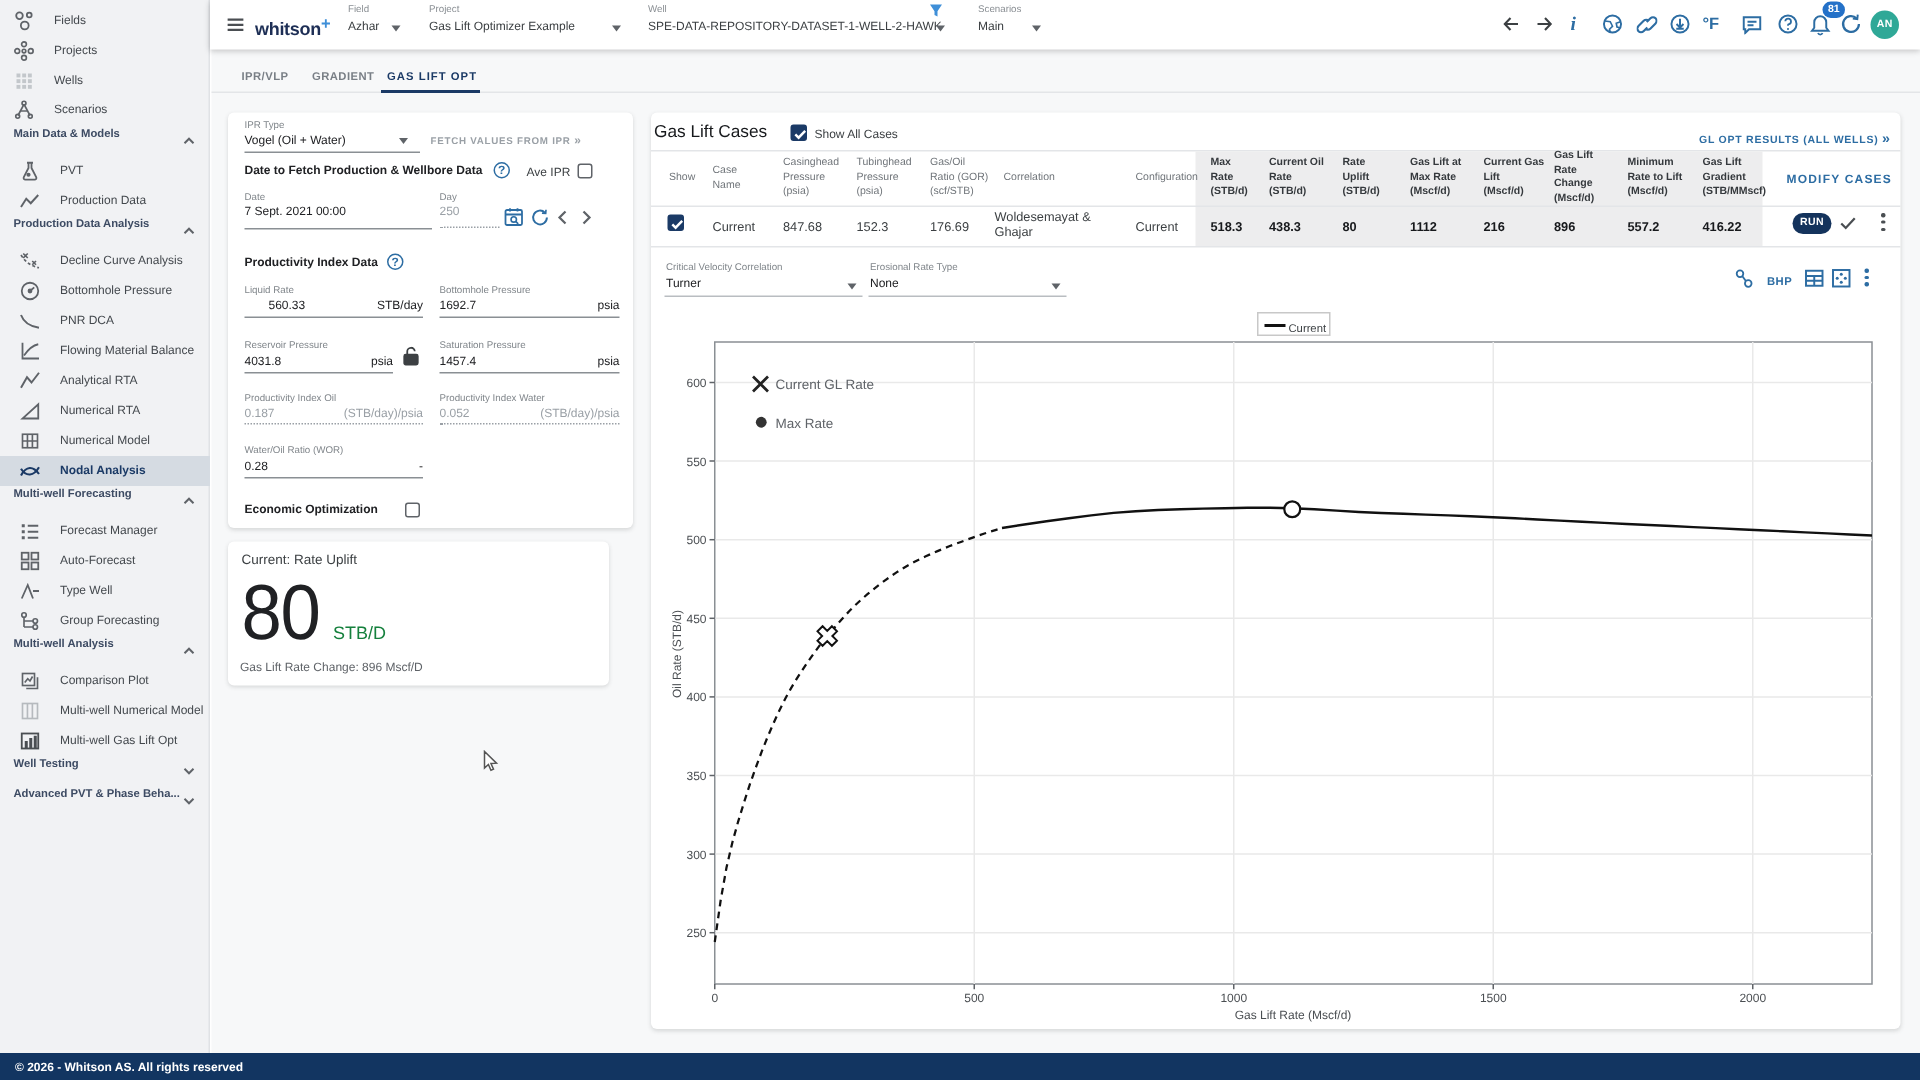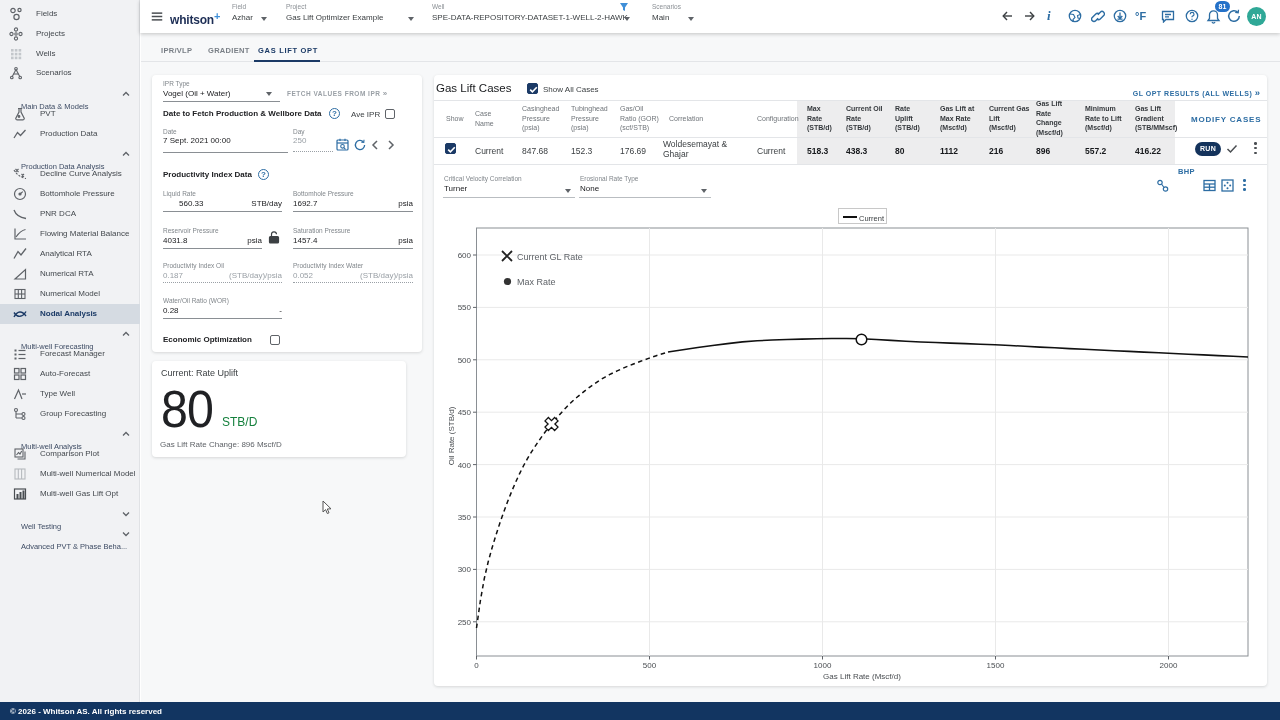--- a/index.html
+++ b/index.html
@@ -6,21 +6,21 @@
 html,body { width:1280px; height:720px; overflow:hidden; font-family:"Liberation Sans",sans-serif; background:#fff; }
 .abs { position:absolute; }
 
 #sidebar { position:absolute; left:0; top:0; width:140px; height:702px; background:#f1f2f4; border-right:1px solid #e0e2e5; z-index:5; }
 .srow { position:absolute; left:0; width:140px; height:20px; }
 .srow .ic { position:absolute; left:13px; top:3px; width:14px; height:14px; }
 .srow .lb { position:absolute; left:40px; top:5px; font-size:8px; color:#43484d; white-space:nowrap; }
 .srow.top .ic { left:9px; }
 .srow.top .lb { left:36px; }
 .shead { position:absolute; left:0; width:140px; height:20px; }
-.shead .lb { position:absolute; left:9px; top:18px; font-size:7.5px; font-weight:normal; color:#3d4b63; white-space:nowrap;margin-left:12px; }
+.shead .lb { position:absolute; left:9px; top:0; font-size:7.5px; font-weight:bold; color:#3d4b63; white-space:nowrap; }
 .shead .ch { position:absolute; right:10px; top:6px; width:8px; height:8px; }
 .srow.sel { background:#d5dbe2;text-align:right; }
 .srow.sel .lb { color:#1b3a66; font-weight:bold; }
 
 #footer { position:absolute; left:0; top:702px; width:1280px; height:18px; background:#123561; z-index:20; }
 #footer span { position:absolute; left:10px; top:5px; color:#fff; font-size:8px; font-weight:bold; }
 
 #topbar { position:absolute; left:140px; top:0; width:1140px; height:33px; background:#fff; box-shadow:0 1px 4px rgba(0,0,0,0.22); z-index:10; }
 .tsel .tlab { position:absolute; font-size:6.5px; color:#8a8f94; }
 .tsel .tval { position:absolute; font-size:8px; color:#3c4043; white-space:nowrap; }
@@ -570,21 +570,21 @@
   <div class="caret" style="left:267px;top:114px;"></div>
   <div class="uline" style="left:145px;top:122px;width:132px;background:#b9bdc1;"></div>
 
   <svg class="abs" style="left:722px;top:104px" width="13" height="13" viewBox="0 0 13 13">
       <g fill="none" stroke="#2d6da3" stroke-width="1.2">
         <circle cx="4" cy="3.5" r="2.2"></circle>
         <circle cx="9.5" cy="10" r="2.2"></circle>
         <path d="M5.5 5 L8 8.5"></path>
       </g>
     </svg>
-  <div class="abs" style="left:744px;top:92px;font-size:7.5px;font-weight:bold;color:#2d6da3;letter-spacing:0.3px;">BHP</div>
+  <div class="abs" style="left:744px;top:108px;font-size:7.5px;font-weight:bold;color:#2d6da3;letter-spacing:0.3px;">BHP</div>
   <svg class="abs" style="left:769px;top:104px" width="13" height="13" viewBox="0 0 13 13">
       <g fill="none" stroke="#2d6da3" stroke-width="1.3">
         <rect x="1" y="1.5" width="11" height="10"></rect>
         <line x1="1" y1="5" x2="12" y2="5"></line>
         <line x1="6.5" y1="5" x2="6.5" y2="11.5"></line>
         <line x1="1" y1="8.2" x2="12" y2="8.2"></line>
       </g>
     </svg>
   <svg class="abs" style="left:787px;top:104px" width="13" height="13" viewBox="0 0 13 13">
       <g fill="none" stroke="#2d6da3" stroke-width="1.3">

